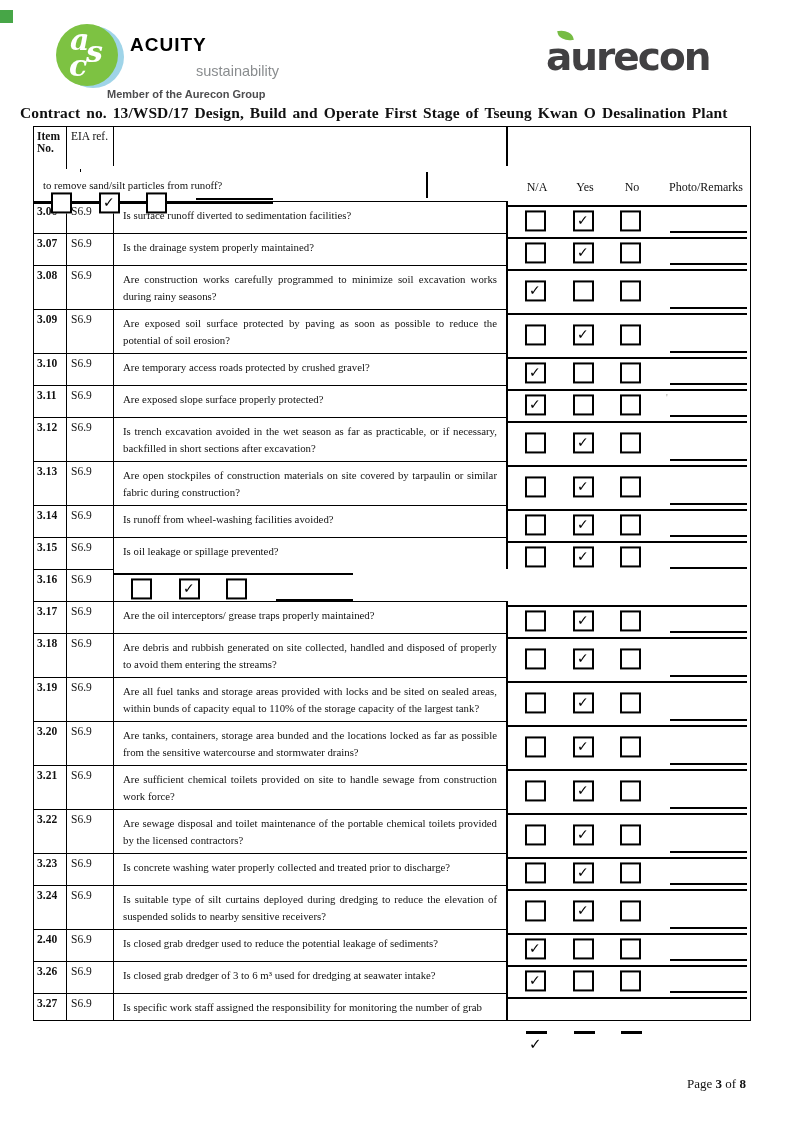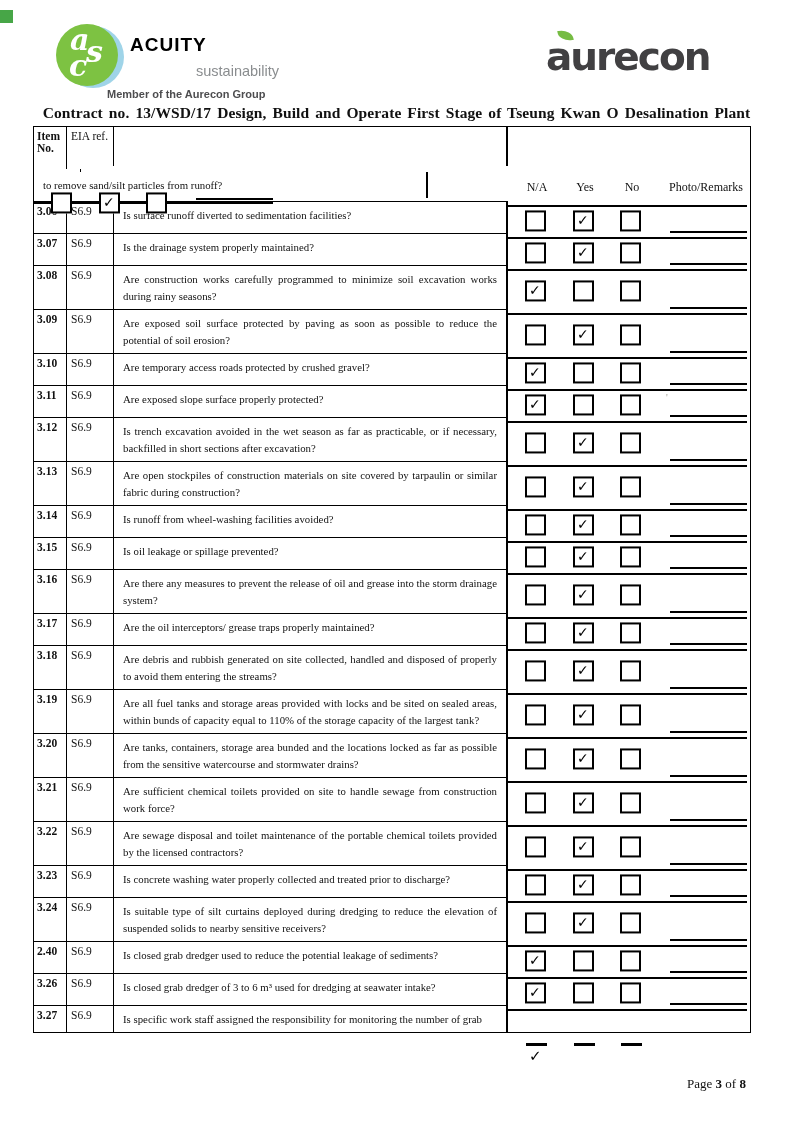--- a/index.html
+++ b/index.html
@@ -20,21 +20,21 @@
   .m2 { left:30px; top:12px; font-size:30px; }
   .m3 { left:13px; top:26px; font-size:30px; }
   .acuity-name { position:absolute; left:74px; top:12px; font-family:"Liberation Sans", sans-serif; font-weight:bold; font-size:19px; letter-spacing:1px; color:#000000; }
   .acuity-tag  { position:absolute; left:96px; top:41px; font-family:"Liberation Sans", sans-serif; font-size:14.5px; color:#8a8d8f;margin-left:44px; }
   .acuity-member { position:absolute; left:51px; top:66px; font-family:"Liberation Sans", sans-serif; font-weight:bold; font-size:11px; color:#4d4d4f; }
   .aurecon { position:absolute; left:546px; top:28px; width:240px; height:66px; }
   .aurecon-leaf { position:absolute; left:12px; top:2px; width:15px; height:11px; background:#76bc43; border-radius:0 90% 0 90%; transform:rotate(-8deg); }
   .aurecon-name { position:absolute; left:0; top:6px; font-family:"DejaVu Sans", sans-serif; font-weight:800; font-size:39px; letter-spacing:-2px; color:#414042; }
 
   
-  .doc-title { text-align:center; font-weight:bold; font-size:15.5px; word-spacing:2px; letter-spacing:0.1px; margin:2px 20px 4px 20px; white-space:nowrap; }
+  .doc-title { font-weight:bold; font-size:15.5px; word-spacing:2px; letter-spacing:0.1px; margin:2px 20px 4px 20px; white-space:nowrap; }
 
   
   .table-wrap { position:relative; margin-left:33px; width:718px; }
   .ctable { border:1.5px solid #000; background:#fff; }
   .trow, .thead { display:flex; align-items:stretch; }
   .c { flex:none; }
   .cell-item  { width:33px;  border-right:1px solid #000;   font-size:11.5px; padding:3px 1px 0 3px;font-weight:bold; }
   .cell-eia   { width:47px;  border-right:1.5px solid #000; font-size:11.5px; padding:3px 0 0 4px; }
   .cell-quest { width:394px; border-right:2px solid #000;   font-size:10.8px; line-height:17px; padding:5px 9px 4px 9px; text-align:justify; }
   .cell-right { width:239px; position:relative; top:4px; border-top:2.5px solid #000; }
@@ -248,21 +248,20 @@
       <span class="cb cb-yes">
                 <span class="check">✓</span>
               </span>
       <span class="cb cb-no"></span>
       <span class="remark-line"></span>
     </div>
   </div>
           <div class="trow">
     <div class="c cell-item">3.16</div>
     <div class="c cell-eia">S6.9</div>
-    <div class="c cell-quest">Are there any measures to prevent the release of oil and grease into the storm drainage system?</div>
     <div class="c cell-right">
       <span class="cb cb-na"></span>
       <span class="cb cb-yes">
                 <span class="check">✓</span>
               </span>
       <span class="cb cb-no"></span>
       <span class="remark-line"></span>
     </div>
   </div>
           <div class="trow">

